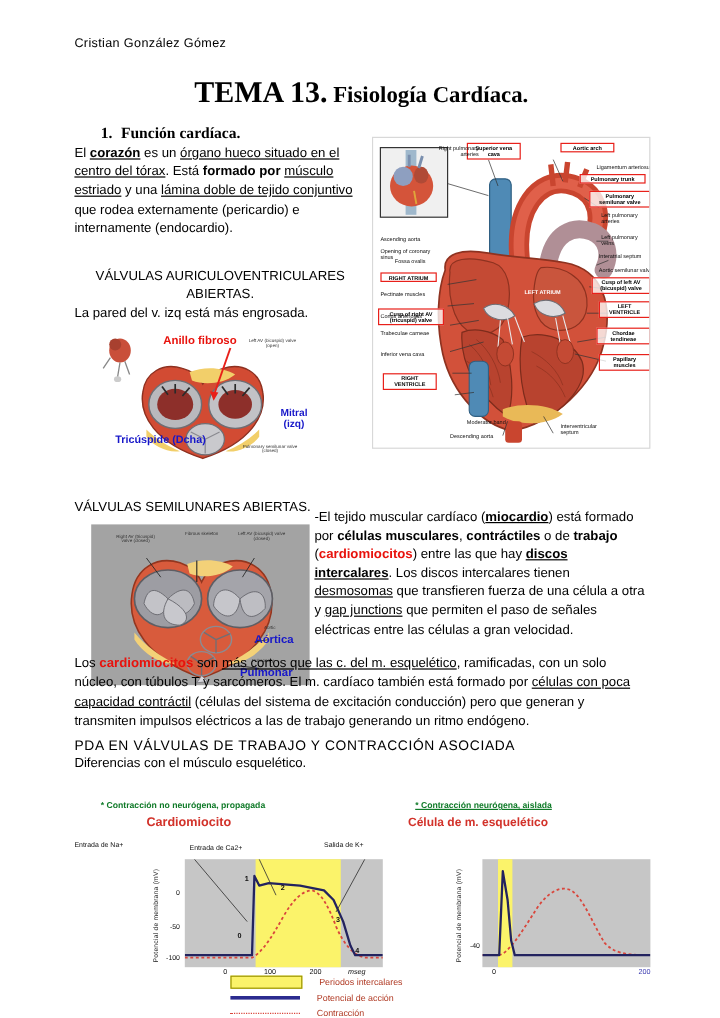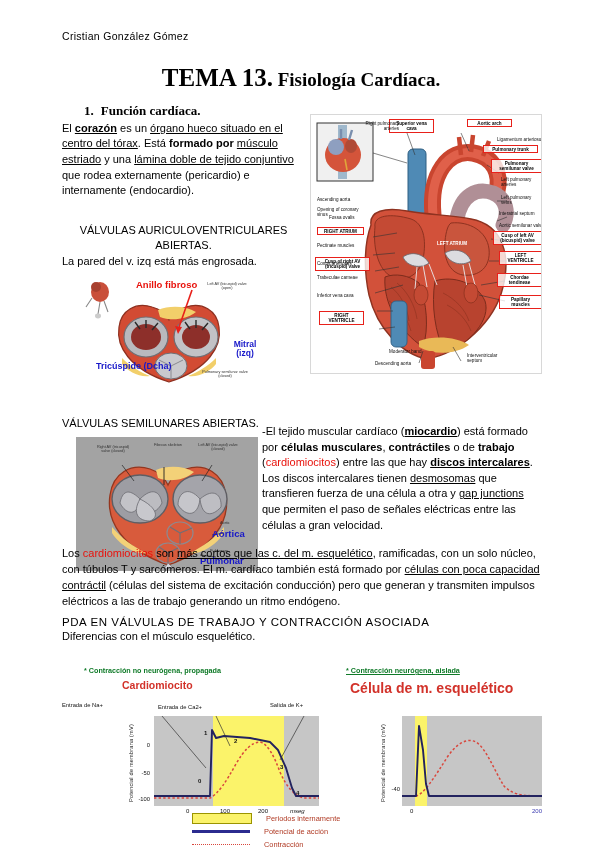--- a/index.html
+++ b/index.html
@@ -49,21 +49,21 @@
 
   
   p.body {
     font-size: 11px;
     line-height: 1.42;
     margin: 0 0 2px 0;
     text-align: left;
   }
   .u { text-decoration: underline; }
   .b { font-weight: bold; }
-  .red { color: #e8120c; font-weight: normal; }
+  .red { color: #e8120c; font-weight: bold; }
   .left-col-1 { width: 243px; }
 
   .caption {
     font-size: 11px;
     line-height: 1.35;
     margin: 24px 0 2px 0;
   }
   .caption.ctr { text-align: center; }
 
   
@@ -134,21 +134,21 @@
     top: 666px;
     width: 478px;
     height: 178px;
   }
   .chart-titles { position: relative; height: 34px; }
   .ct { position: absolute; font-size: 7.2px; font-weight: bold; }
   .ct-green { color: #0f7a28; }
   .ct-left-1 { left: 22px; top: 0; }
   .ct-left-2 { left: 60px; top: 13px; font-size: 10.5px; color: #d2322a; }
   .ct-right-1 { left: 284px; top: 0; text-decoration: underline; }
-  .ct-right-2 { left: 288px; top: 14px; font-size: 14px; color: #d2322a; }
+  .ct-right-2 { left: 278px; top: 14px; font-size: 10px; color: #d2322a; }
 
   .plots { position: relative; height: 112px; }
 
   .plot {
     position: absolute;
     background: #c6c6c6;
   }
   .plot-left { left: 92px; top: 16px; width: 165px; height: 90px; }
   .plot-right { left: 340px; top: 16px; width: 140px; height: 90px; }
 
@@ -548,21 +548,21 @@
         </svg>
       </div>
 
       <div class="xtick" style="left:348px; top:108px;">0</div>
       <div class="xtick" style="left:470px; top:108px; color:#3a3ab0;">200</div>
     </div>
 
     <div class="legend">
       <div class="leg-row">
         <span class="leg-key k-yellow"></span>
-        <span class="leg-text">Periodos internamente</span>
+        <span class="leg-text">Periodos intercalares</span>
       </div>
       <div class="leg-row">
         <span class="leg-key k-blue"></span>
         <span class="leg-text">Potencial de acción</span>
       </div>
       <div class="leg-row">
         <span class="leg-key k-dash"></span>
         <span class="leg-text">Contracción</span>
       </div>
     </div>

